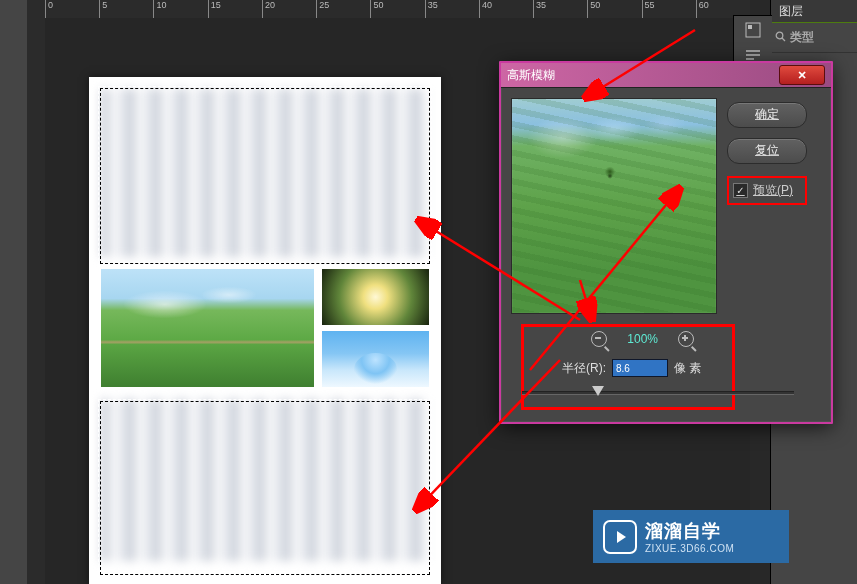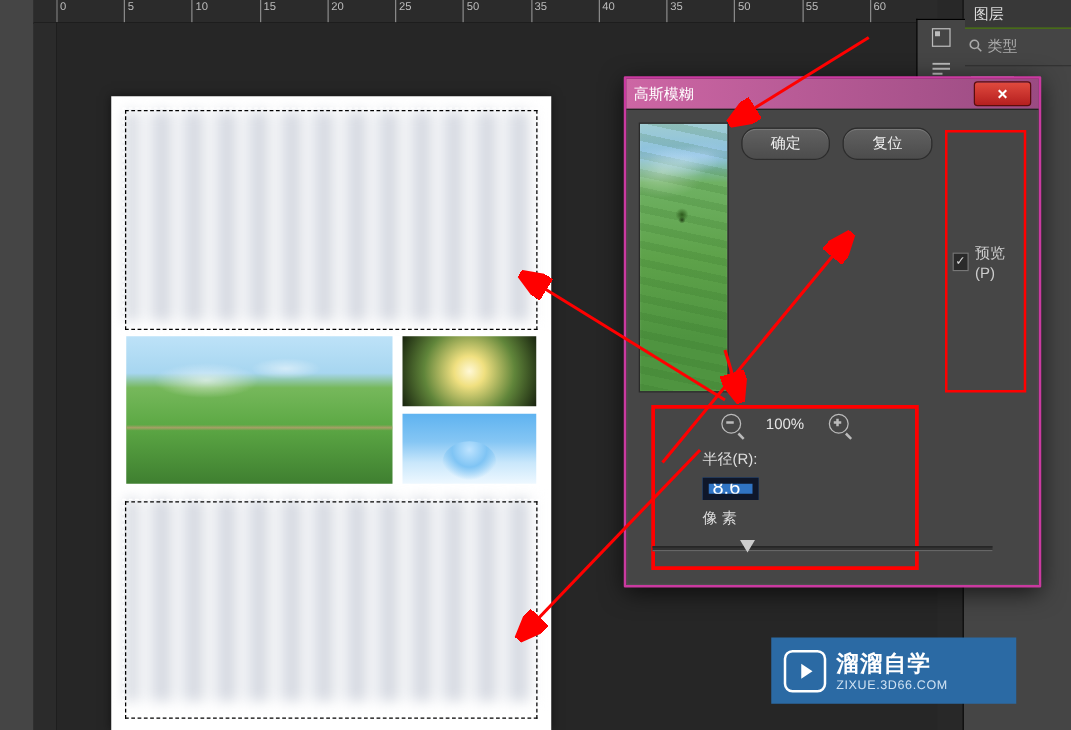--- a/index.html
+++ b/index.html
@@ -168,20 +168,21 @@
     border-bottom: 1px solid #4d7c0f;
     color: #ddd;
   }
   .right-panels .search-row {
     display: flex;
     align-items: center;
     padding: 6px 4px;
     gap: 4px;
     border-bottom: 1px solid #333;
     color: #aaa;
+    font-weight: bold;
   }
   .thumb-box {
     margin: 8px 6px;
     background: #fff;
     height: 28px;
     width: 32px;
     border:1px solid #888;
   }
   .icon-stack {
     position: absolute;
@@ -257,23 +258,24 @@
     background:
       radial-gradient(ellipse 50px 30px at 25% 18%, rgba(255,255,255,0.35), transparent 70%),
       radial-gradient(ellipse 40px 18px at 50% 14%, rgba(200,230,255,0.45), transparent 70%),
       radial-gradient(ellipse 30px 16px at 75% 12%, rgba(180,210,240,0.4), transparent 70%),
       radial-gradient(circle 4px at 48% 36%, #224016, transparent 70%),
       radial-gradient(circle 8px at 48% 34%, #2d5a1c, transparent 65%),
       repeating-linear-gradient(12deg, rgba(40,100,30,0.15) 0 6px, transparent 6px 14px);
   }
   .btn-col {
     display: flex;
-    flex-direction: row;
+    flex-direction: column;
     gap: 10px;
     padding-top: 4px;
+    text-decoration: underline;
   }
   .ps-btn {
     width: 78px;
     height: 24px;
     background: linear-gradient(180deg,#616161,#4c4c4c);
     border: 1px solid #2c2c2c;
     border-radius: 12px;
     color: #eee;
     text-align: center;
     line-height: 22px;
@@ -304,24 +306,24 @@
   .controls-zone {
     border: 3px solid #f00;
     padding: 4px 38px 8px;
     margin: 0 10px 0 20px;
     width: 132px;
     position: relative;
   }
   .zoom-row {
     display: flex;
     align-items: center;
-    justify-content: center;
+    justify-content: flex-end;
     gap: 20px;
     margin-bottom: 12px;
-    color: #e5e5e5;
+    color: #5eead4;
   }
   .mag {
     width: 14px;
     height: 14px;
     border: 1.5px solid #bbb;
     border-radius: 50%;
     position: relative;
     cursor: pointer;
   }
   .mag::after {
@@ -347,33 +349,32 @@
     top:5px;left:3px;
     box-shadow: 0 0 0 0 #bbb;
   }
   .mag.plus .v {
     position:absolute;
     width:1.5px;height:6px;background:#bbb;
     top:3px;left:5px;
   }
   .radius-row {
     display: flex;
-    align-items: flex-start;
+    align-items: center;
     gap: 6px;
     color: #ddd;
     white-space: nowrap;
-    flex-direction: column;
   }
   .radius-input {
-    width: 45px;
+    width: 56px;
     height: 18px;
     background: #fff;
-    border: 5px solid #0f172a;
+    border: 1px solid #0f172a;
     color: #000;
-    font-size: 16px;
+    font-size: 10px;
     padding: 0 3px;
     box-sizing: border-box;
   }
   .radius-input::selection { background:#3399ff; color:#fff; }
   .slider {
     position: relative;
     height: 14px;
     margin-top: 8px;
   }
   .slider-track {
@@ -412,21 +413,21 @@
     pointer-events: none;
   }
   .arrow-head {
     fill: #f00;
   }
 
   
   .watermark {
     position: absolute;
     bottom: 21px;
-    right: 44px;
+    right: 68px;
     width: 176px;
     height: 53px;
     background: #2b6aa4;
     display: flex;
     align-items: center;
     padding: 0 10px;
     gap: 8px;
     color: #fff;
   }
   .wm-logo {

